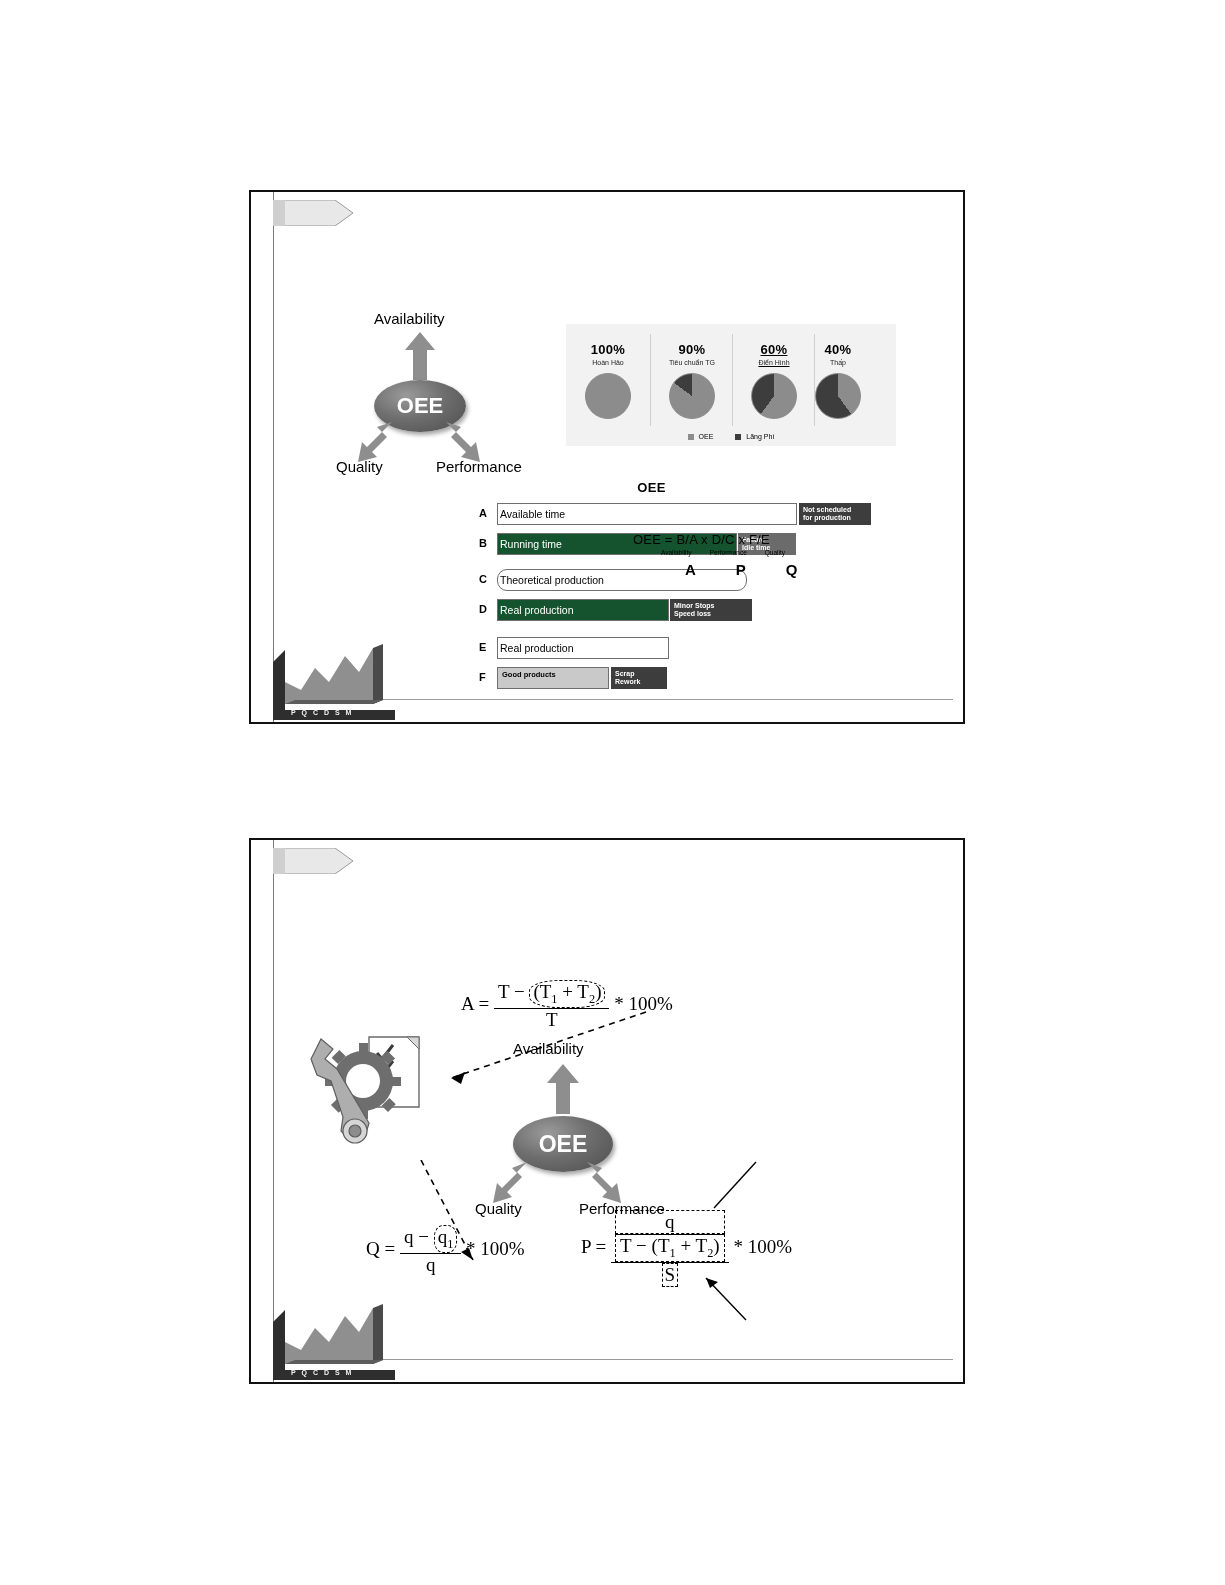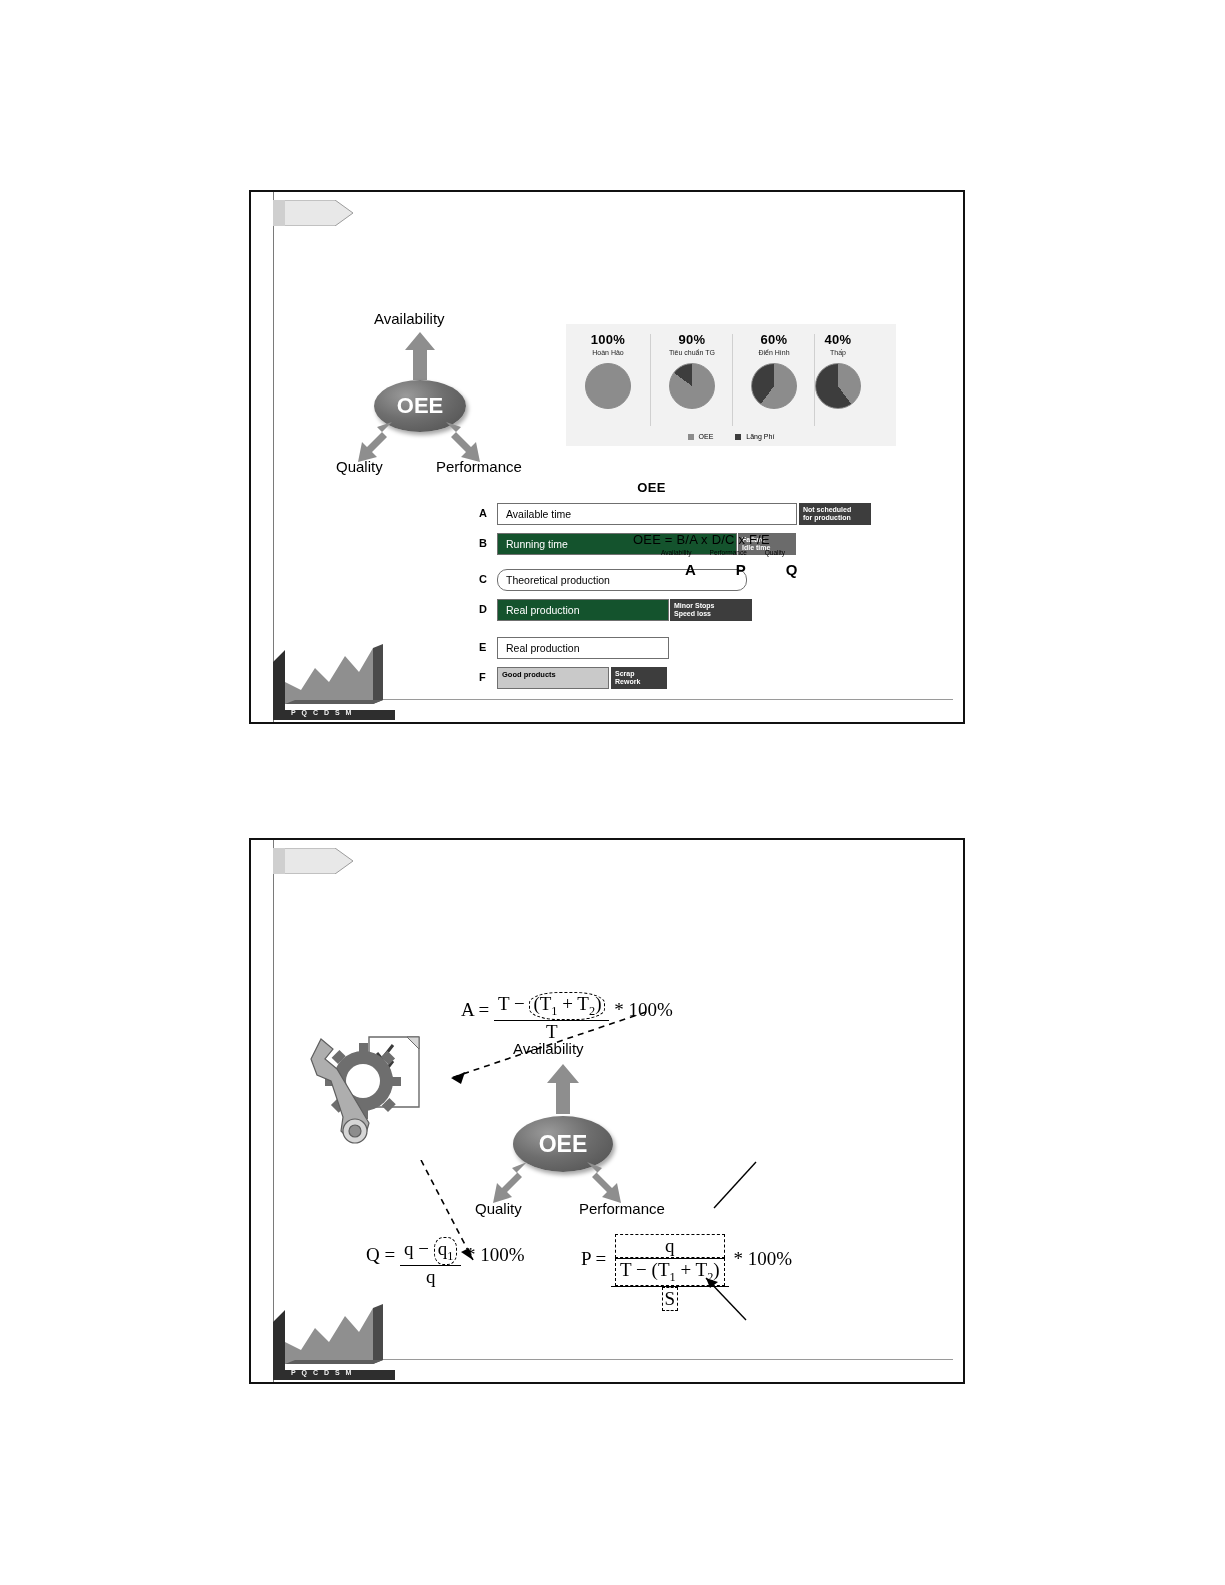--- a/index.html
+++ b/index.html
@@ -91,21 +91,21 @@
     left: 315px; top: 132px;
     width: 330px; height: 122px;
     background: #f2f2f2;
   }
   .pie-col {
     position: absolute;
     top: 8px;
     width: 80px;
     text-align: center;
   }
-  .pie-col .pct { font-size: 13px; font-weight: bold; letter-spacing: .3px; }
+  .pie-col .pct { font-size: 13px; font-weight: bold; letter-spacing: .3px; margin-top: 10px; }
   .pie-col .sub { font-size: 7px; margin-top: 2px; color: #222; }
   .pie-col .pie {
     width: 44px; height: 44px;
     border-radius: 50%;
     margin: 7px auto 0;
     border: 1px solid #8b8b8b;
   }
   .pie-sep {
     position: absolute;
     top: 10px; height: 92px; width: 1px;
@@ -130,42 +130,42 @@
   }
   .bar-row { position: relative; height: 24px; margin-bottom: 6px; }
   .bar-letter {
     position: absolute; left: 0; top: 4px;
     font-size: 11px; font-weight: bold;
   }
   .bar {
     position: absolute; top: 0; height: 22px;
     box-sizing: border-box;
     display: flex; align-items: center;
-    padding-left: 8px;
+    padding-left: 2px;
     font-size: 10.5px;
   }
   .bar.white { background: #fff; border: 1px solid #6f6f6f; color: #000; }
   .bar.gray  { background: #14532d; border: 1px solid #6f6f6f; color: #fff; }
   .bar.dark  { background: #3d3d3d; color: #fff; font-size: 7px; font-weight: bold;
                line-height: 1.15; padding-left: 4px; display:block; padding-top:3px;}
   .bar.mid   { background: #6b6b6b; color: #fff; font-size: 7px; font-weight: bold;
                line-height: 1.15; padding-left: 4px; display:block; padding-top:3px;}
   .bar.lite  { background: #c9c9c9; border:1px solid #6f6f6f; color: #000; font-size: 7.5px;
                font-weight: bold; line-height: 1.15; padding-left: 4px; display:block; padding-top:3px;}
 
   
   #oee-formula { position: absolute; left: 382px; top: 340px; width: 210px; }
   #oee-formula .f-line { font-size: 13px; letter-spacing: .2px; }
   #oee-formula .f-sub  { font-size: 6.5px; margin-top: 2px; }
   #oee-formula .f-apq  { font-size: 15px; font-weight: bold; margin-top: 5px; }
   .rowflex { display: flex; }
 
   
   .math { position: absolute; font-family: "Liberation Serif", serif; }
-  .frac { display: inline-block; text-align: center; vertical-align: middle; margin-top: 12px; }
+  .frac { display: inline-block; text-align: center; vertical-align: middle; }
   .frac .num { display: block; padding: 0 4px; }
   .frac .den { display: block; border-top: 1.4px solid #000; padding: 0 4px; }
   .dashbox { border: 1.6px dashed #000; padding: 0 2px; display: inline-block; }
   .dashround { border: 1.6px dashed #000; border-radius: 40%; padding: 0 3px; display:inline-block;}
   sub { font-size: .65em; }
 
   .tool { position: absolute; }
 </style>
 </head>
 <body>
@@ -219,21 +219,21 @@
     </div>
     <div class="pie-sep" style="left:84px;"></div>
 
     <div class="pie-col" style="left:86px;">
       <div class="pct">90%</div>
       <div class="sub">Tiêu chuẩn TG</div>
       <div class="pie" style="background:conic-gradient(#8c8c8c 0 85%, #3d3d3d 85% 100%);"></div>
     </div>
     <div class="pie-sep" style="left:166px;"></div>
 
-    <div class="pie-col" style="left:168px;">
+    <div class="pie-col" style="left:168px;text-decoration:underline;">
       <div class="pct">60%</div>
       <div class="sub">Điển Hình</div>
       <div class="pie" style="background:conic-gradient(#8c8c8c 0 60%, #3d3d3d 60% 100%);"></div>
     </div>
     <div class="pie-sep" style="left:248px;"></div>
 
     <div class="pie-col" style="left:232px;">
       <div class="pct">40%</div>
       <div class="sub">Thấp</div>
       <div class="pie" style="background:conic-gradient(#8c8c8c 0 40%, #3d3d3d 40% 100%);"></div>

